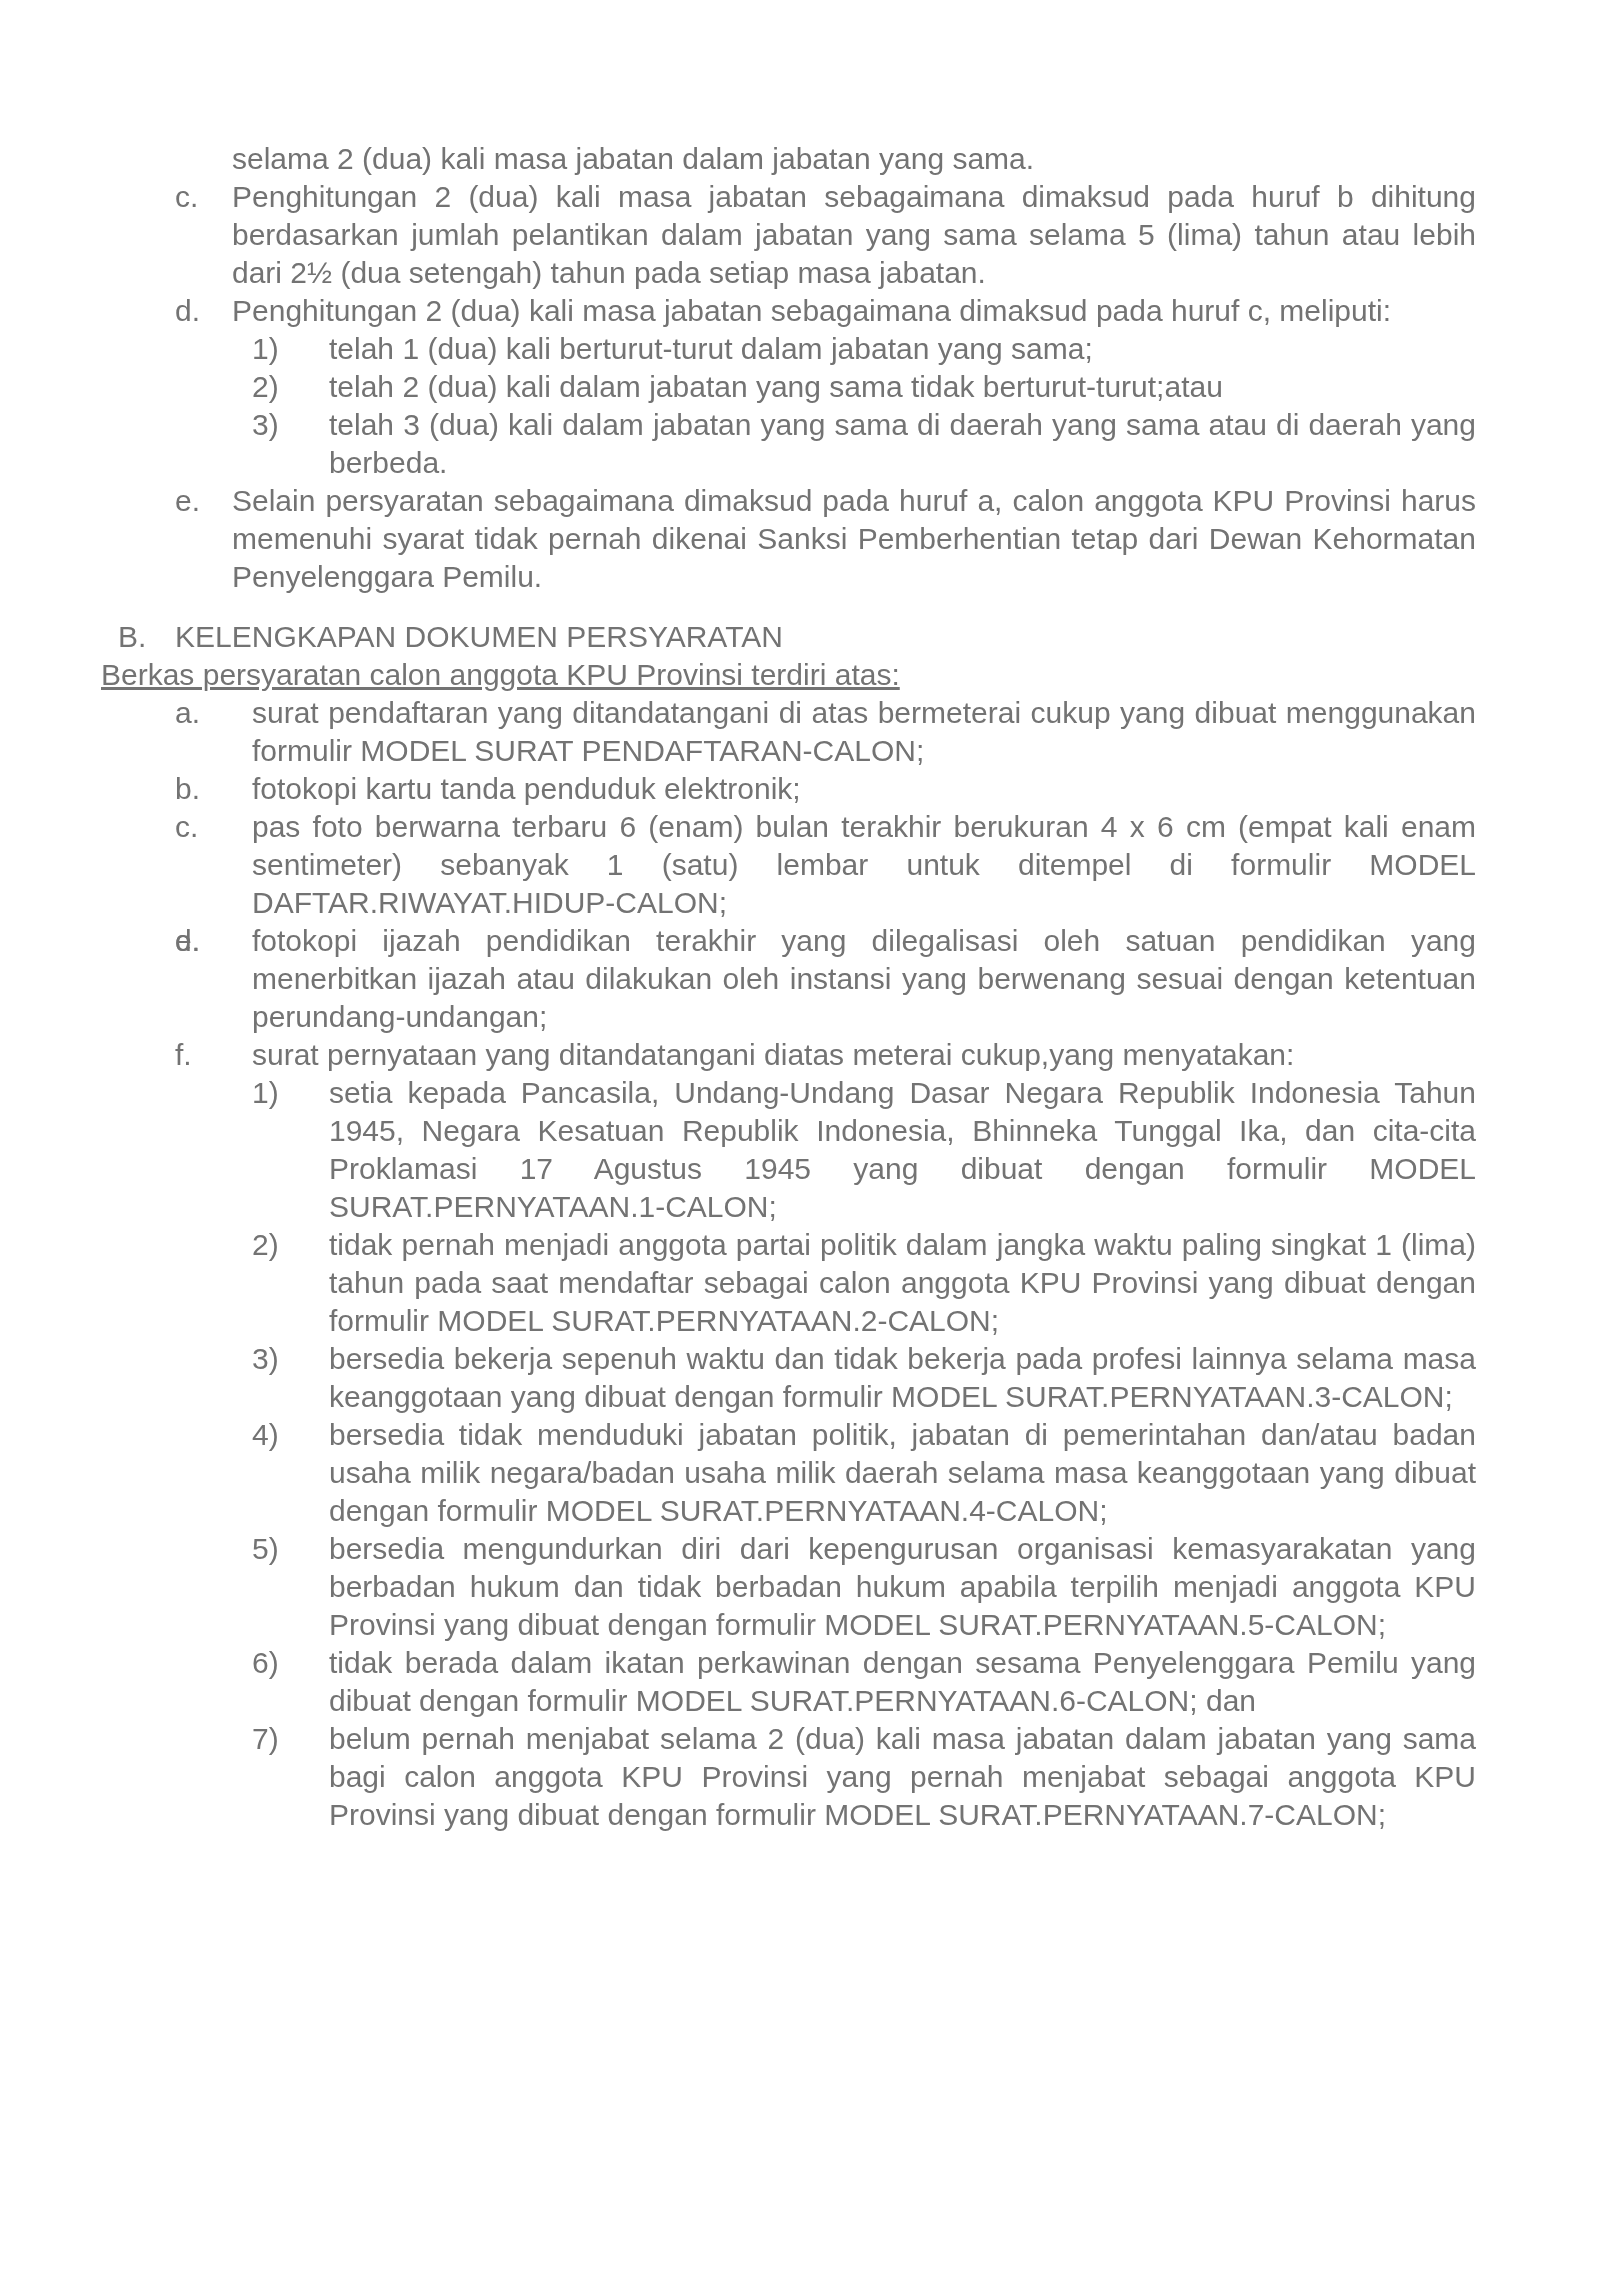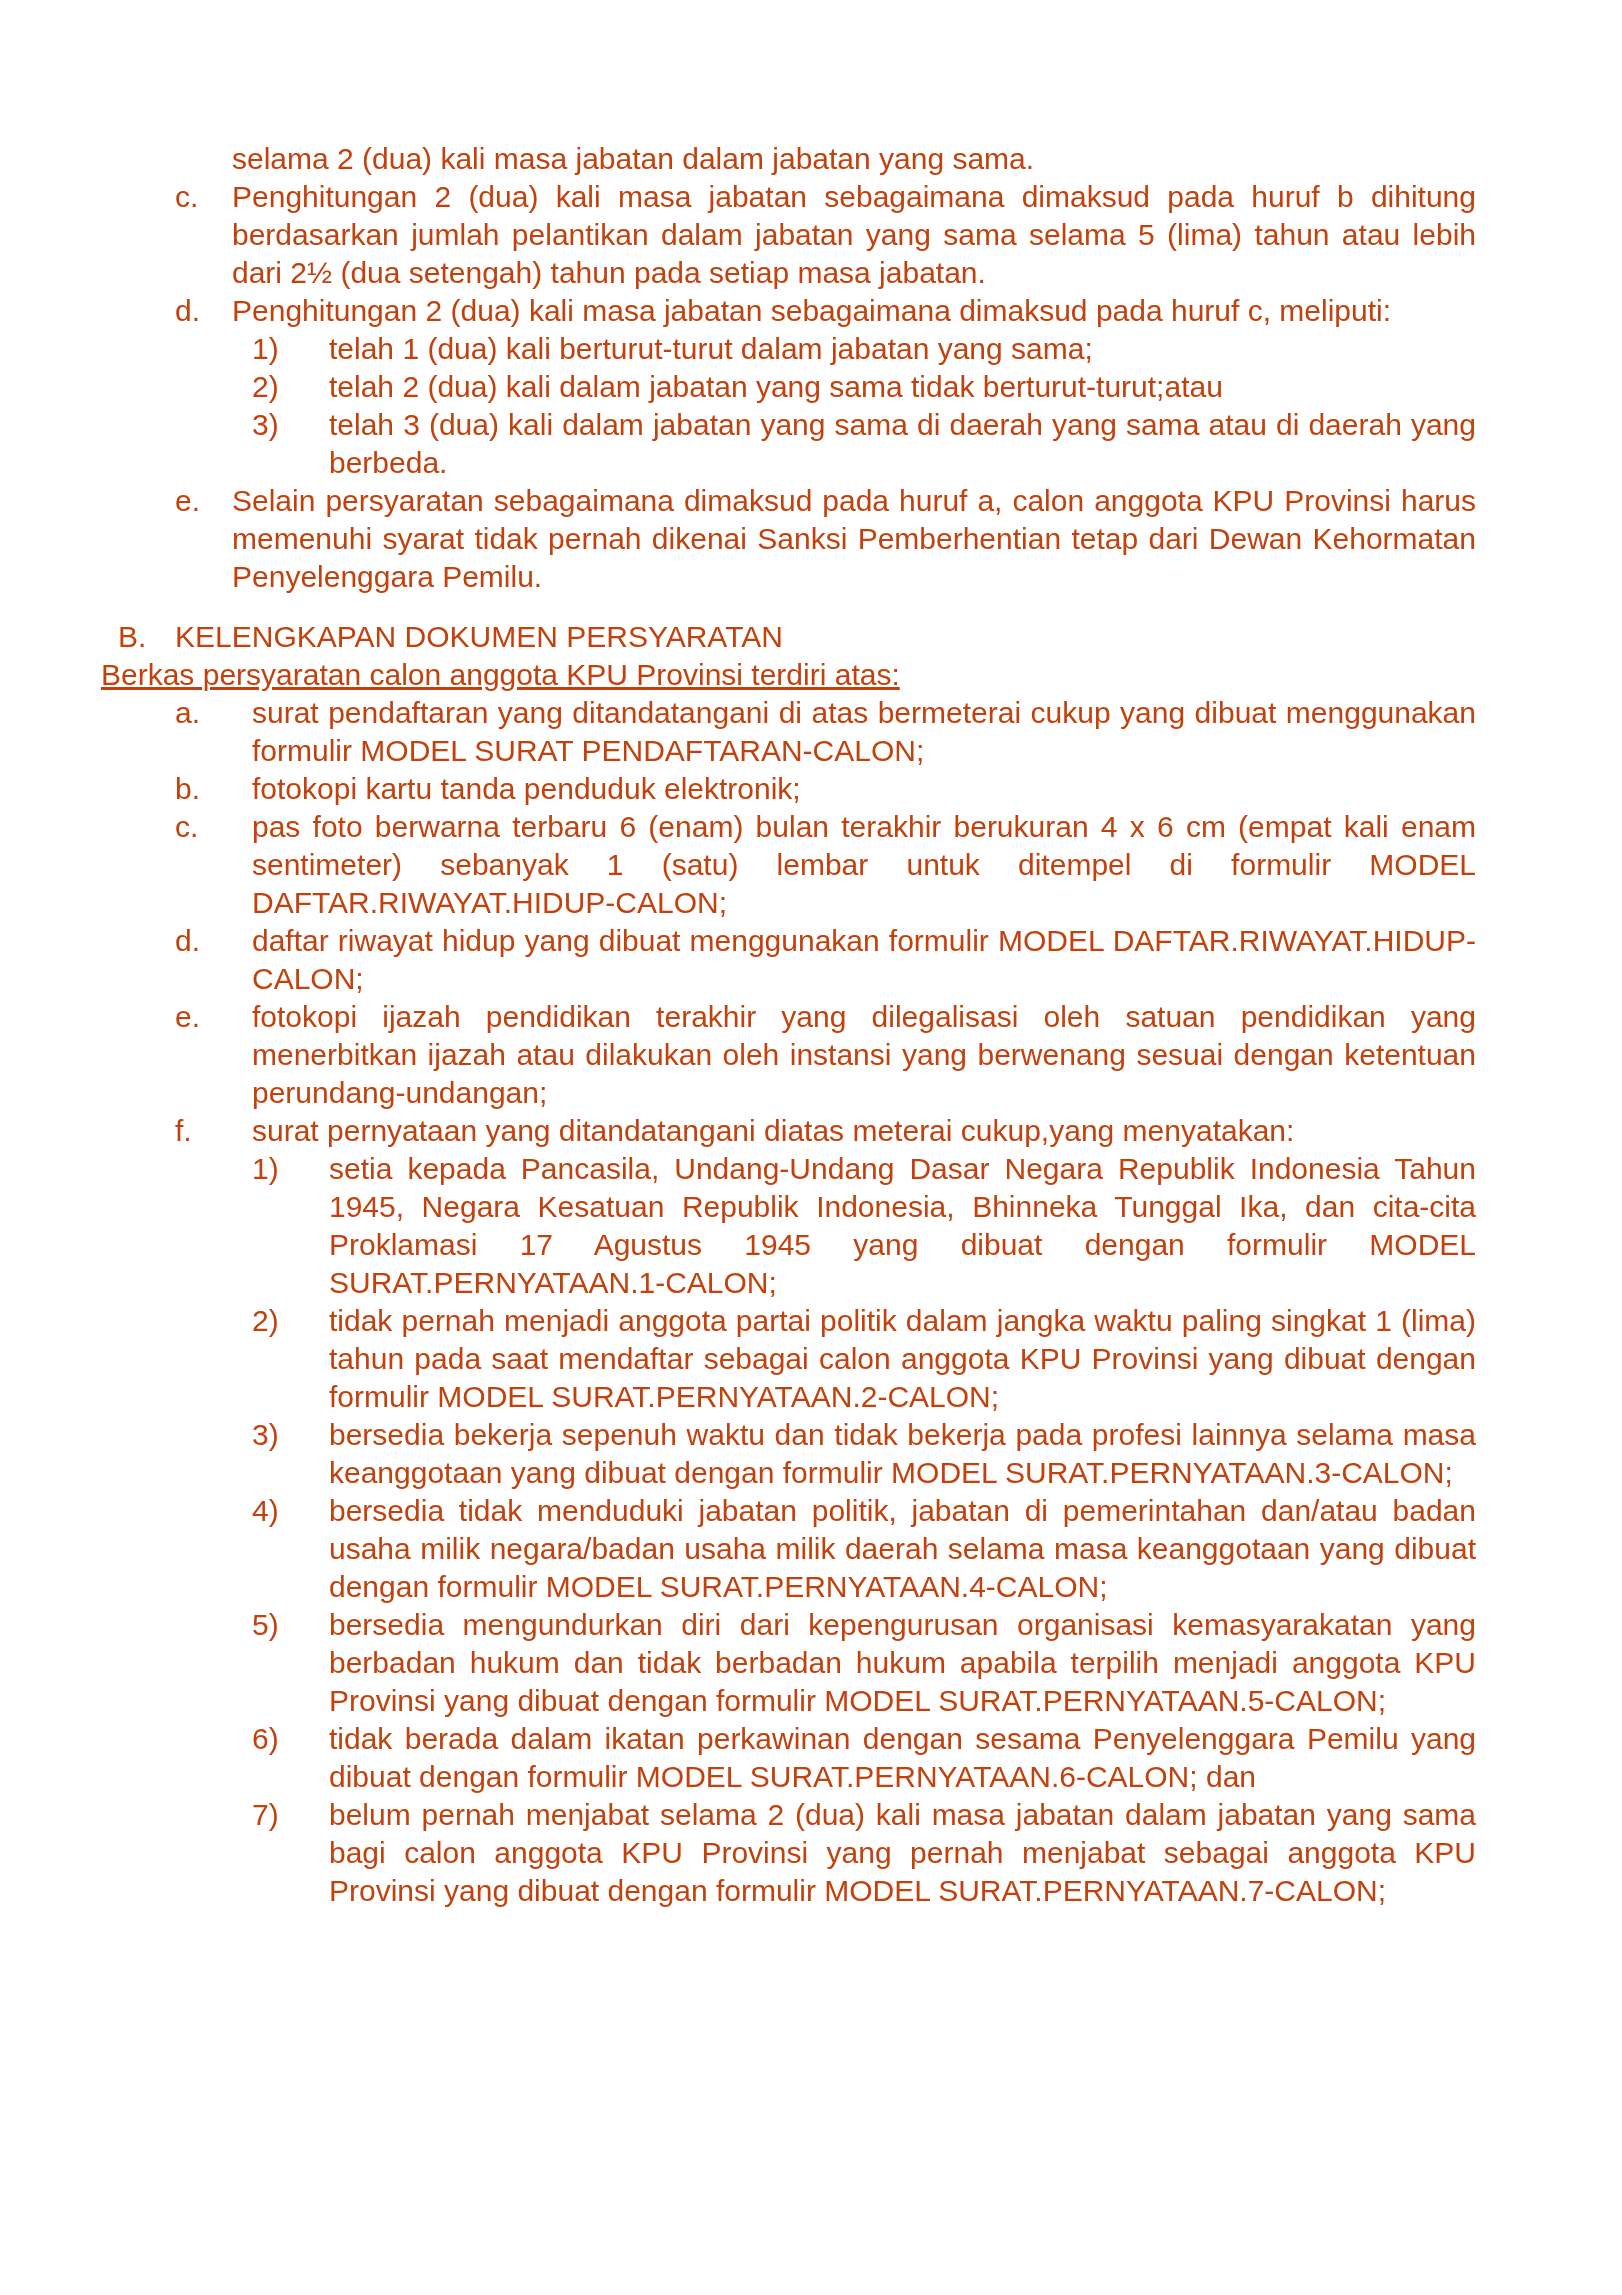--- a/index.html
+++ b/index.html
@@ -1,19 +1,19 @@
 <!DOCTYPE html>
 <html style="font-size:10.5px"><head>
 <meta charset="utf-8">
 <style>
   html, body { margin: 0; padding: 0; background: #ffffff; }
   body { width: 1622px; height: 2295px; position: relative; overflow: hidden; }
   .page {
     position: absolute; left: 0; top: 0; width: 1622px; height: 2295px;
-    background: #ffffff; color: #c2410c;
+    background: #ffffff; color: #737373;
     font-family: "Liberation Sans", sans-serif;
     font-size: 30px; line-height: 38px;
   }
   .content { position: absolute; left: 0; top: 140px; width: 1622px; }
   .row { position: relative; }
   .marker { position: absolute; white-space: nowrap; }
   .text { text-align: justify; text-align-last: left; }
 
   
   .a-cont { margin-left: 232px; width: 1244px; }
@@ -80,21 +80,20 @@
     <div class="row b-l1">
       <span class="marker">b.</span>
       <div class="text">fotokopi kartu tanda penduduk elektronik;</div>
     </div>
     <div class="row b-l1">
       <span class="marker">c.</span>
       <div class="text">pas foto berwarna terbaru 6 (enam) bulan terakhir berukuran 4 x 6 cm (empat kali enam sentimeter) sebanyak 1 (satu) lembar untuk ditempel di formulir MODEL DAFTAR.RIWAYAT.HIDUP-CALON;</div>
     </div>
     <div class="row b-l1">
       <span class="marker">d.</span>
-      <div class="text">daftar riwayat hidup yang dibuat menggunakan formulir MODEL DAFTAR.RIWAYAT.HIDUP-CALON;</div>
     </div>
     <div class="row b-l1">
       <span class="marker">e.</span>
       <div class="text">fotokopi ijazah pendidikan terakhir yang dilegalisasi oleh satuan pendidikan yang menerbitkan ijazah atau dilakukan oleh instansi yang berwenang sesuai dengan ketentuan perundang-undangan;</div>
     </div>
     <div class="row b-l1">
       <span class="marker">f.</span>
       <div class="text">surat pernyataan yang ditandatangani diatas meterai cukup,yang menyatakan:</div>
     </div>
 

